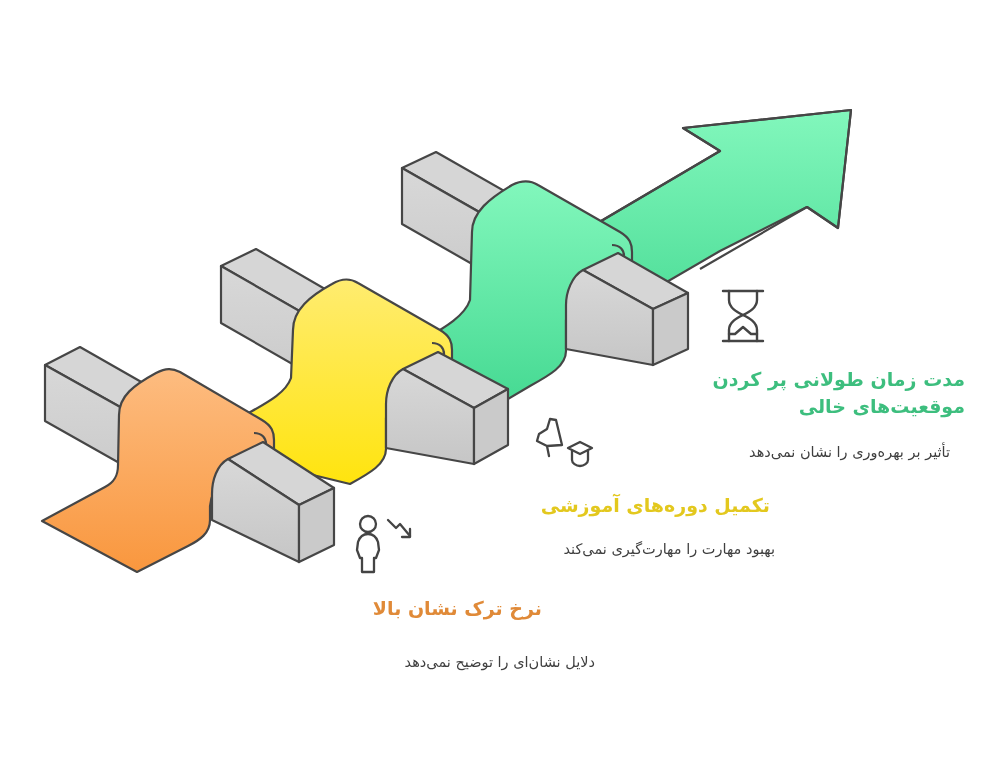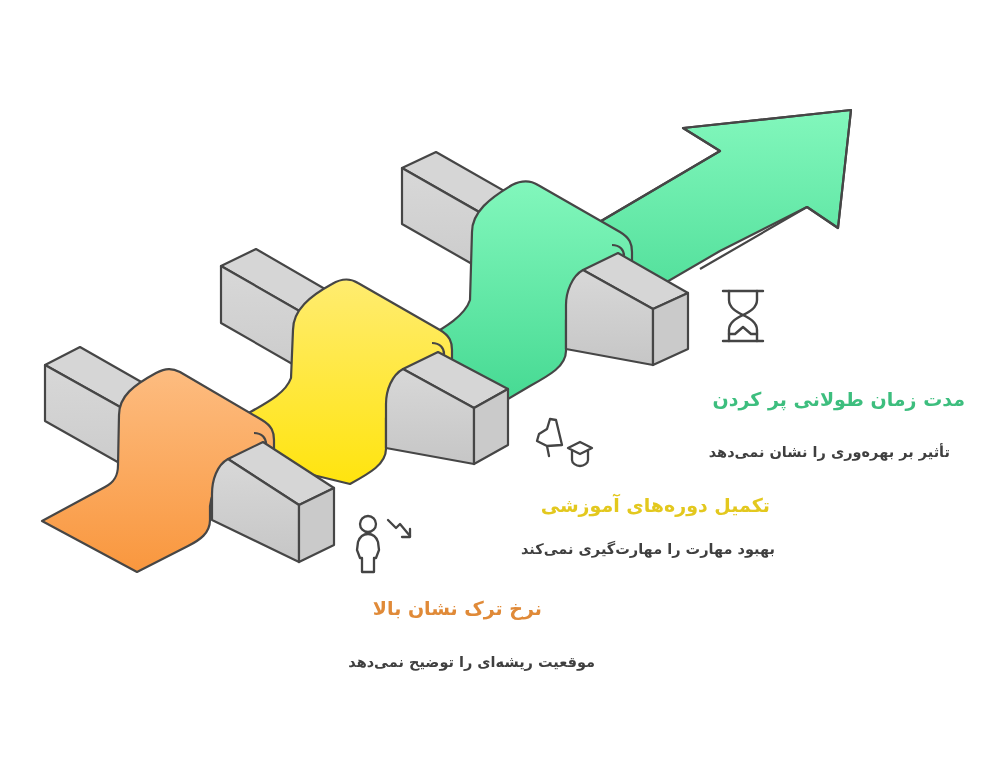--- a/index.html
+++ b/index.html
@@ -1,18 +1,18 @@
 <!DOCTYPE html>
 <html><head>
 <meta charset="utf-8">
 <style>
   html, body { margin: 0; padding: 0; background: #ffffff; }
   body { width: 1000px; height: 783px; position: relative; overflow: hidden; font-family: "DejaVu Sans", sans-serif; }
   #diagram { position: absolute; left: 0; top: 0; width: 1000px; height: 783px; }
-  .label { position: absolute; direction: rtl; text-align: right; white-space: nowrap; font-weight: bold; }
+  .label { position: absolute; direction: rtl; text-align: right; white-space: nowrap; }
   .title { font-weight: bold; font-size: 19px; line-height: 27px; }
   .desc { font-size: 14.5px; color: #3f3f3f; line-height: 20px; }
   .icon { position: absolute; }
 </style>
 </head>
 <body>
 
 <svg id="diagram" viewBox="0 0 1000 783" xmlns="http://www.w3.org/2000/svg">
   <defs>
     <linearGradient id="gOrange" x1="0" y1="0" x2="0" y2="1">
@@ -107,22 +107,23 @@
 
 <svg class="icon" style="left:352px; top:514px;" width="66" height="62" viewBox="0 0 66 62">
   <g fill="none" stroke="#444" stroke-width="2.3" stroke-linecap="round" stroke-linejoin="round">
     <circle cx="16" cy="10" r="8"></circle>
     <path d="M 8,44 L 5,36 L 6,28 C 8,22 12,20 16,20 C 20,20 24,22 26,28 L 27,36 L 24,44 L 22,44 L 22,58 L 10,58 L 10,44 Z"></path>
     <path d="M 36,6 L 44,14 L 48,10 L 58,22"></path>
     <path d="M 50,23 L 58,23 L 58,15"></path>
   </g>
 </svg>
 
-<div class="label title" style="right:35px; top:366px; color:#3DBE7E;margin-top:20px;">
+<div class="label title" style="right:35px; top:366px; color:#3DBE7E;">
   <div>مدت زمان طولانی پر کردن</div>
+  <div>موقعیت‌های خالی</div>
 </div>
 <div class="label desc" style="right:50px; top:442px;">تأثیر بر بهره‌وری را نشان نمی‌دهد</div>
 
 <div class="label title" style="right:230px; top:492px; color:#E3C81E;margin-left:32px;">تکمیل دوره‌های آموزشی</div>
 <div class="label desc" style="right:225px; top:539px;">بهبود مهارت را مهارت‌گیری نمی‌کند</div>
 
 <div class="label title" style="right:458px; top:595px; color:#E08A38;">نرخ ترک نشان بالا</div>
-<div class="label desc" style="right:405px; top:652px;">موقعیت ریشه‌ای را توضیح نمی‌دهد</div>
+<div class="label desc" style="right:405px; top:652px;">دلایل نشان‌ای را توضیح نمی‌دهد</div>
 
 </body></html>

